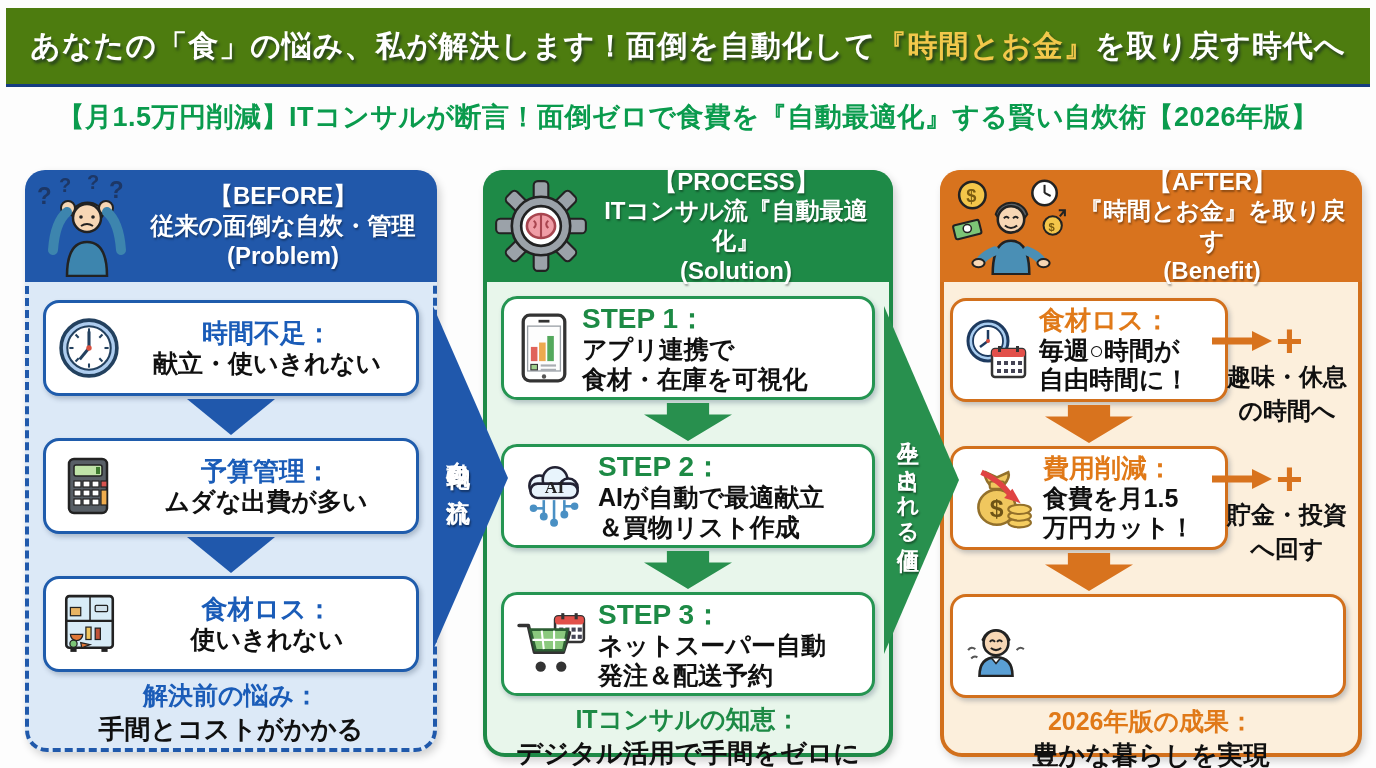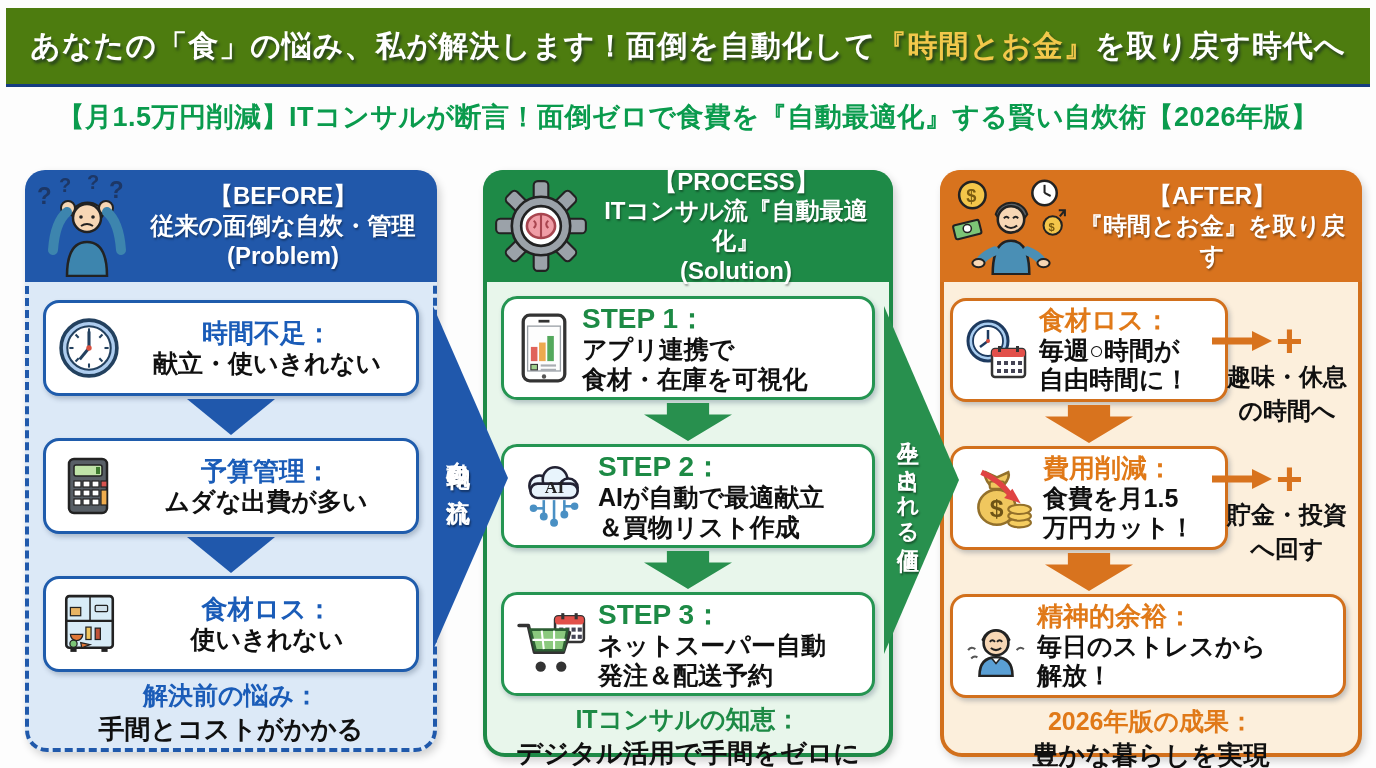--- a/index.html
+++ b/index.html
@@ -346,20 +346,21 @@
         <path d="M42 95 Q42 62 60 62 Q78 62 78 95 Z" fill="#4a8fb5" stroke="#222" stroke-width="2.5"></path>
         <path d="M44 72 Q34 76 30 82" stroke="#4a8fb5" stroke-width="9" fill="none" stroke-linecap="round"></path>
         <path d="M76 72 Q86 76 90 82" stroke="#4a8fb5" stroke-width="9" fill="none" stroke-linecap="round"></path>
         <ellipse cx="28" cy="84" rx="6" ry="4" fill="#f7d7b5" stroke="#222" stroke-width="2"></ellipse>
         <ellipse cx="92" cy="84" rx="6" ry="4" fill="#f7d7b5" stroke="#222" stroke-width="2"></ellipse>
       </svg>
     </span>
     <div class="htext">
       <div>【AFTER】</div>
       <div>『時間とお金』を取り戻す</div>
+      <div>(Benefit)</div>
     </div>
   </div>
   <div class="col-body">
     <div class="card">
       <span class="cicon">
         <svg width="64" height="64" viewBox="0 0 64 64">
           <circle cx="23" cy="23" r="20" fill="#a9cdf0" stroke="#1d3a5f" stroke-width="3"></circle>
           <circle cx="23" cy="23" r="15" fill="#fff" stroke="#1d3a5f" stroke-width="1.8"></circle>
           <line x1="23" y1="23" x2="23" y2="12" stroke="#1d3a5f" stroke-width="2.5"></line>
           <line x1="23" y1="23" x2="15" y2="29" stroke="#1d3a5f" stroke-width="2.5"></line>
@@ -416,25 +417,20 @@
           <path d="M17 24 a13.5 13 0 0 1 26 0 l-3 3 h-20 z" fill="#5c6166" stroke="#222" stroke-width="2"></path>
           <circle cx="30" cy="27" r="12" fill="#f7d7b5" stroke="#222" stroke-width="2.5"></circle>
           <path d="M24 26 q2.5 -3 5 0 M31 26 q2.5 -3 5 0" stroke="#222" stroke-width="2" fill="none"></path>
           <path d="M25 32 q5 4 10 0" stroke="#222" stroke-width="2" fill="none"></path>
           <path d="M14 59 Q14 41 30 41 Q46 41 46 59 Z" fill="#5a9fd4" stroke="#222" stroke-width="2.5"></path>
           <path d="M26 42 l4 5 4 -5" fill="#fff" stroke="#222" stroke-width="1.5"></path>
           <path d="M3 34 q3 -4 7 -1 M50 34 q3 -4 7 -1" stroke="#555" stroke-width="2" fill="none"></path>
           <path d="M6 42 q3 -3 6 -1" stroke="#555" stroke-width="2" fill="none"></path>
         </svg>
       </span>
-      <div class="ctext">
-        <div class="ctitle">精神的余裕：</div>
-        <div class="cline">毎日のストレスから</div>
-        <div class="cline">解放！</div>
-      </div>
     </div>
     <div class="cfooter">
       <div class="ftitle">2026年版の成果：</div>
       <div class="ftext">豊かな暮らしを実現</div>
     </div>
   </div>
 
   <div class="ann ann1">
     <div class="arrowrow">
       <svg width="64" height="28" viewBox="0 0 64 28">

